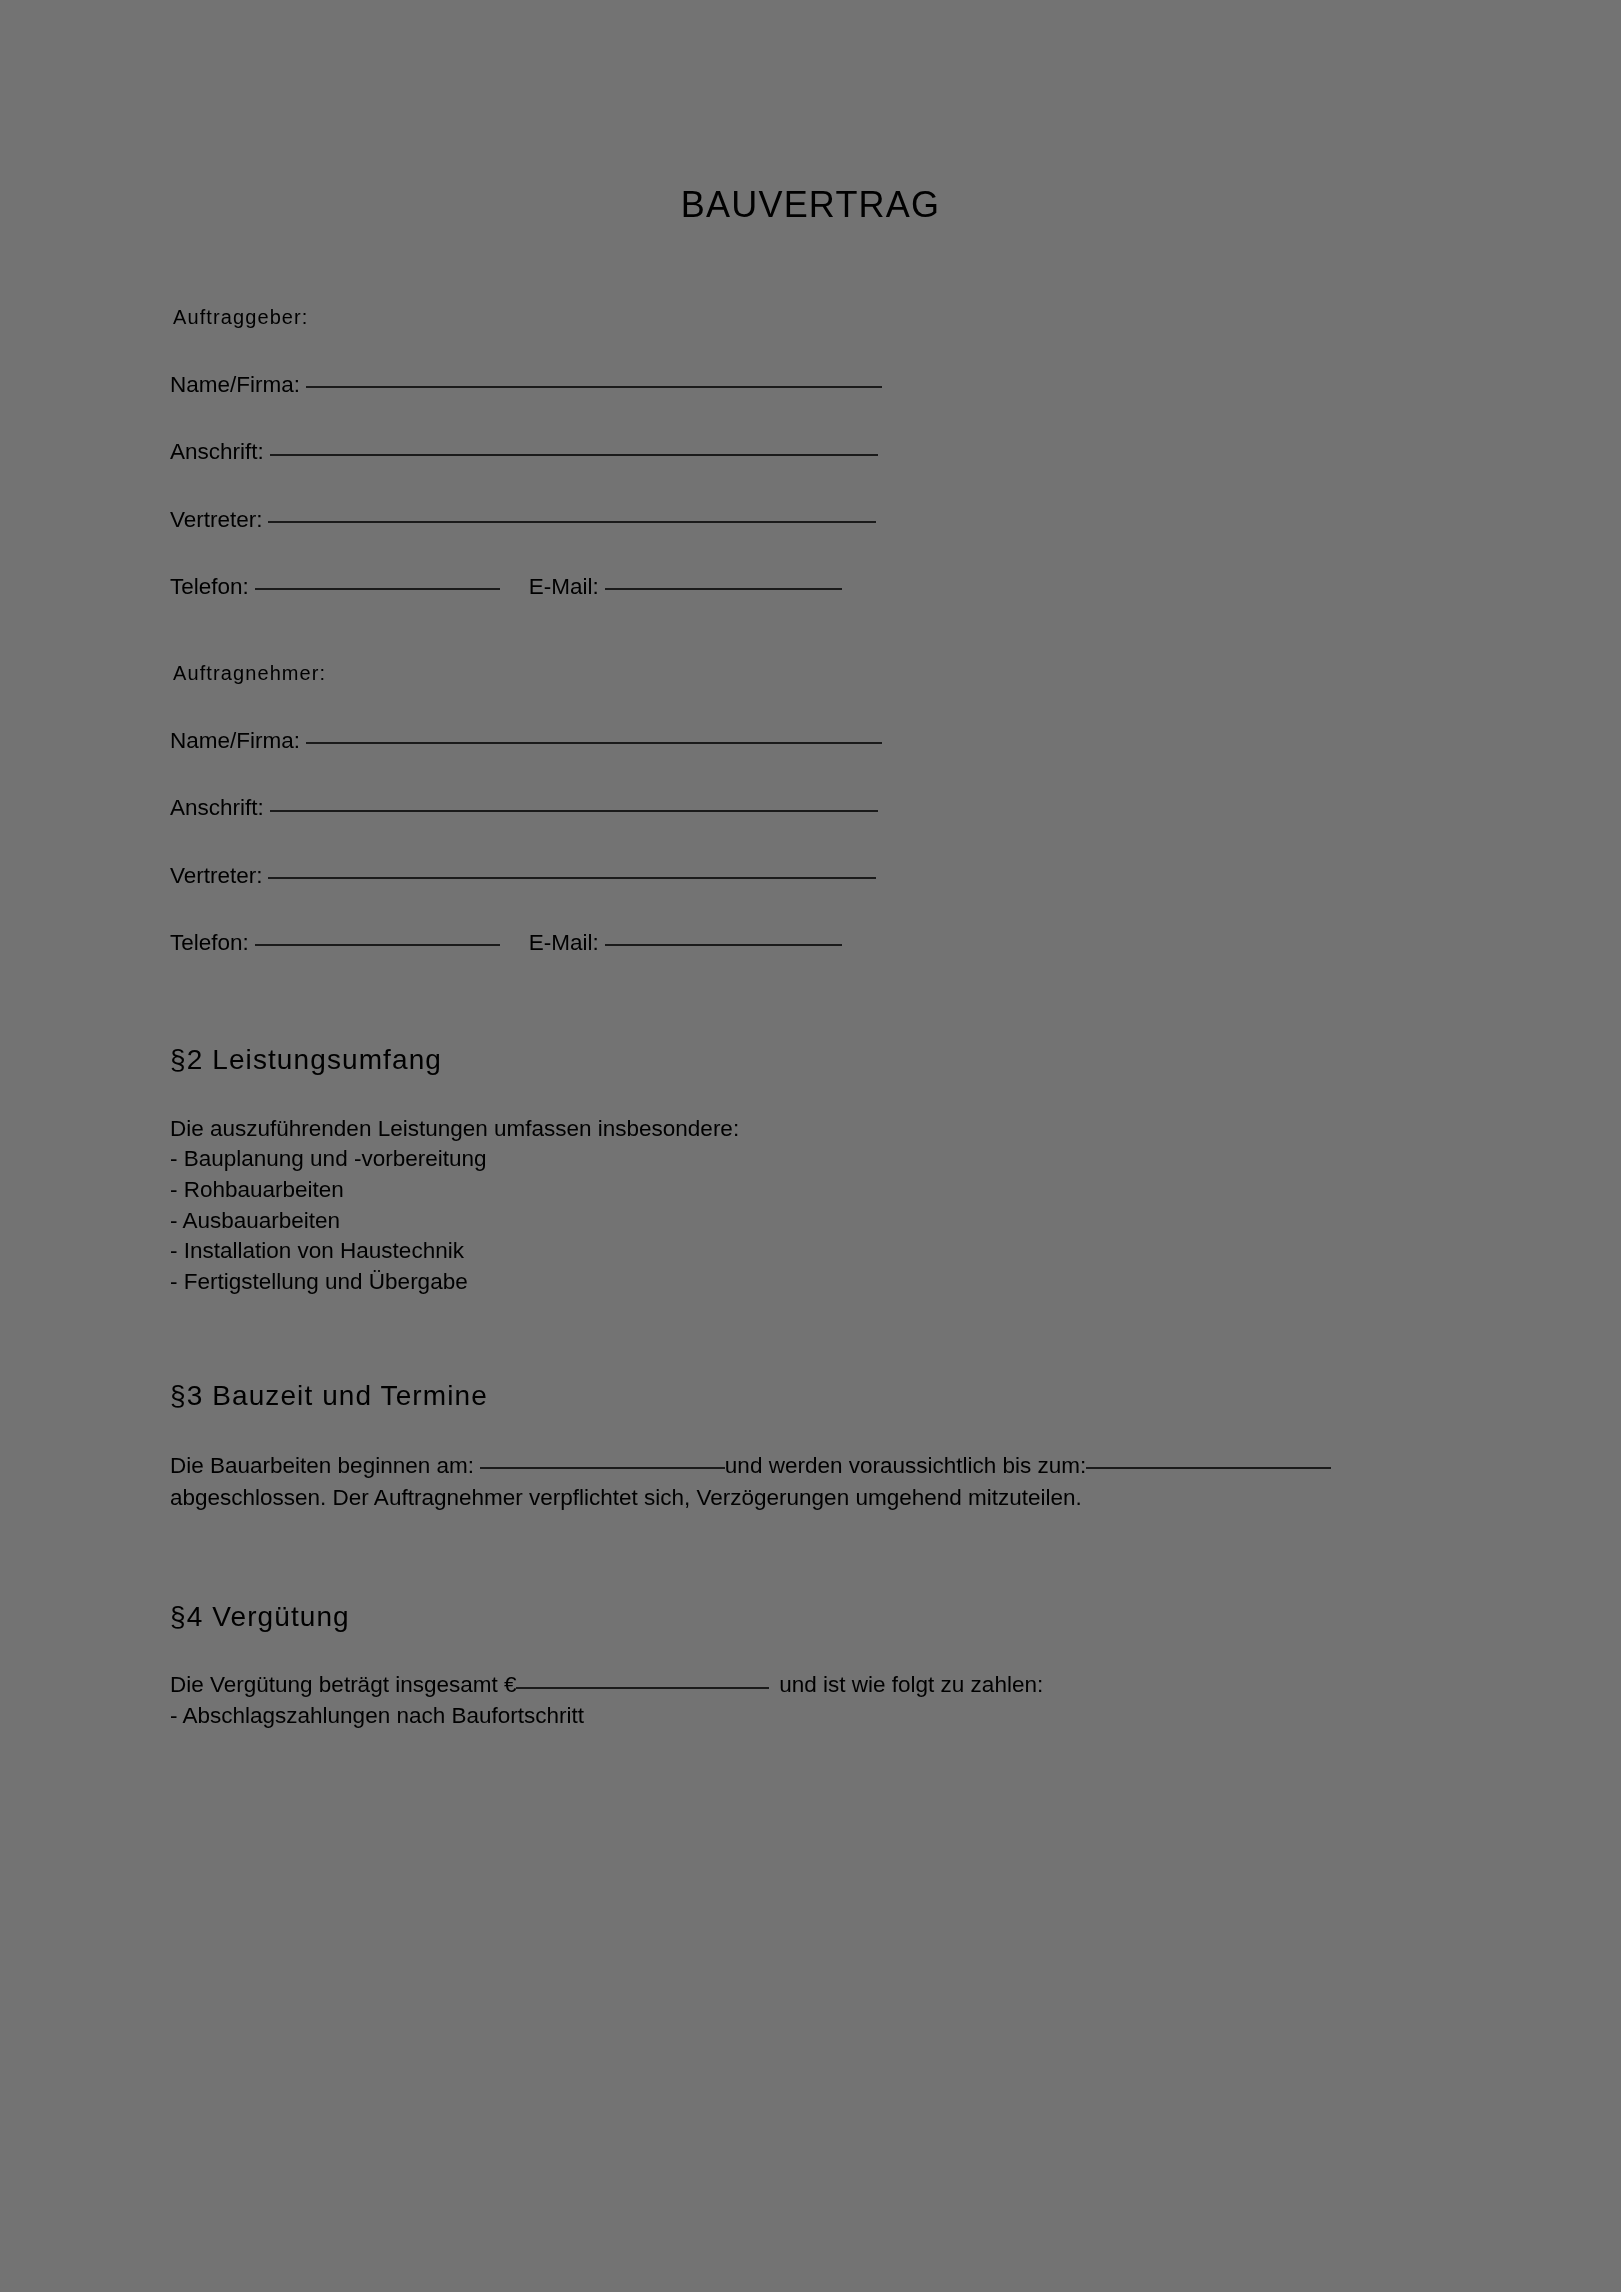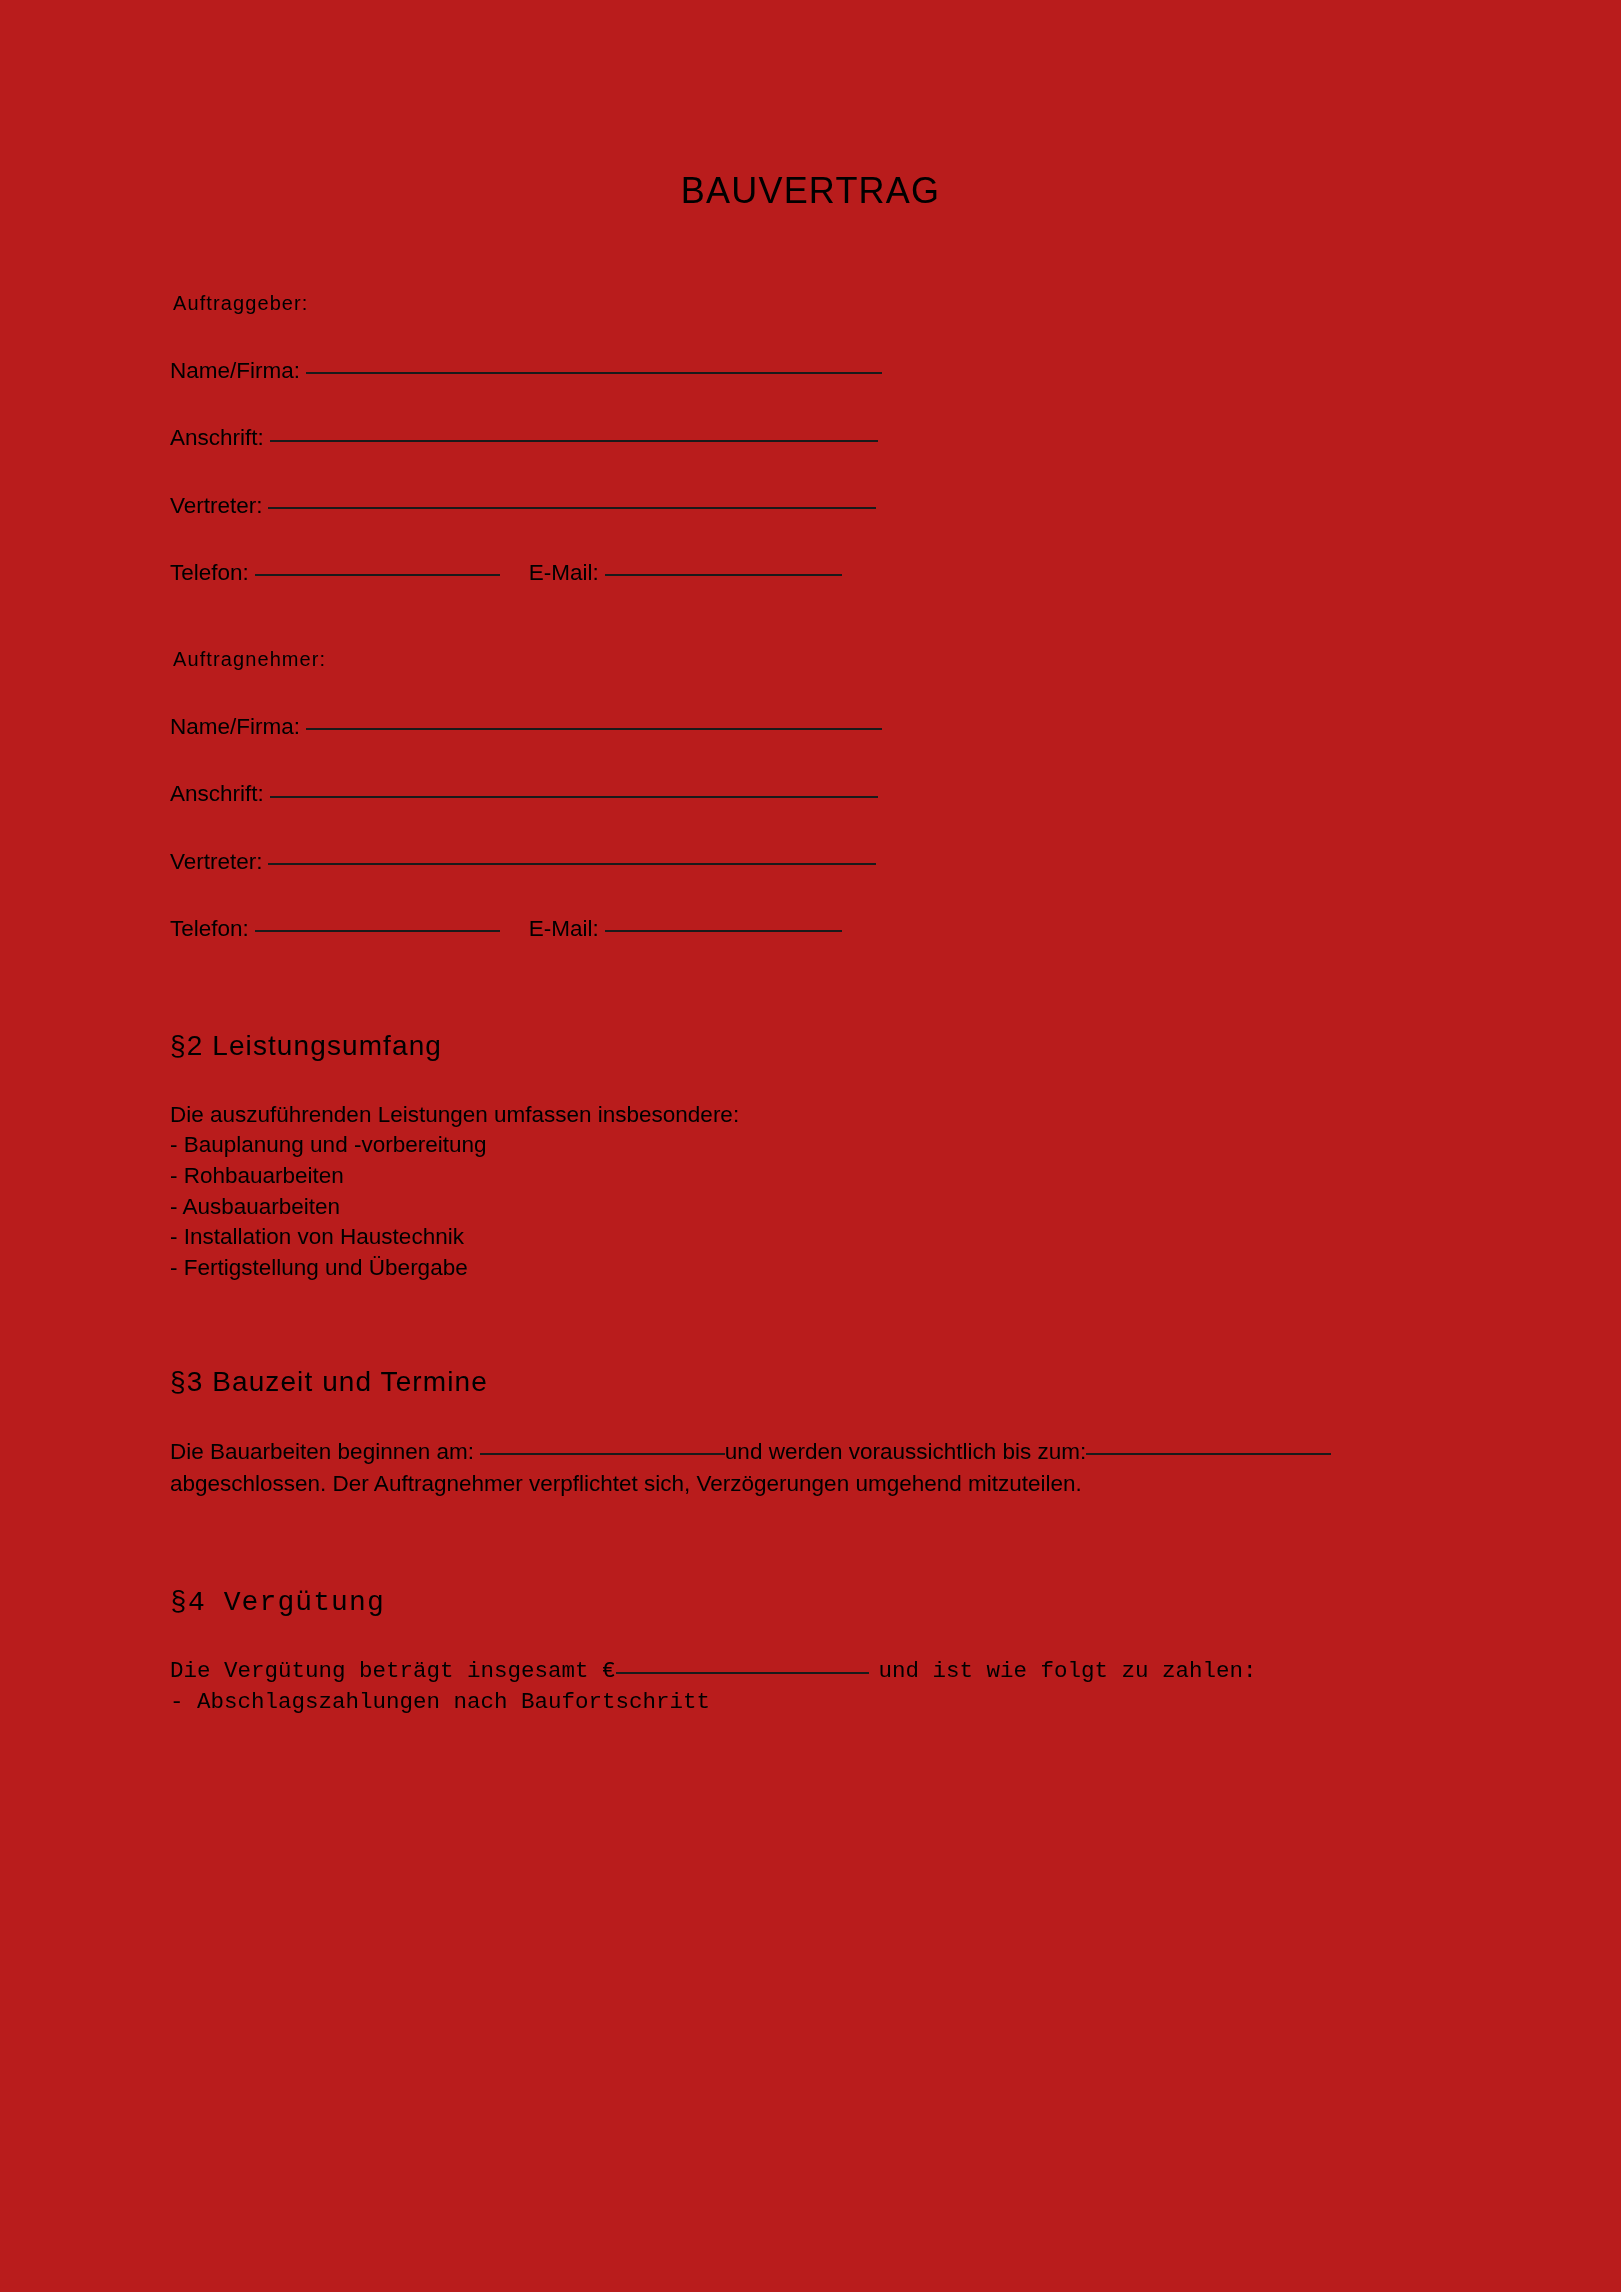--- a/index.html
+++ b/index.html
@@ -11,23 +11,23 @@
     width: 1621px;
     height: 2293px;
     font-family: "Liberation Sans", sans-serif;
     color: #000000;
     -webkit-font-smoothing: antialiased;
   }
   .page {
     position: relative;
     width: 1621px;
     height: 2293px;
-    background: #b91c1c;
+    background: #737373;
     box-sizing: border-box;
-    padding: 4px 170px;
+    padding: 18px 170px;
   }
 
   
   .doc-title {
     text-align: center;
     font-size: 36px;
     font-weight: normal;
     letter-spacing: 1.2px;
     margin: 0;
     padding-top: 165px;
@@ -92,21 +92,21 @@
   .section-heading {
     font-size: 28px;
     font-weight: normal;
     letter-spacing: 1.1px;
     margin: 0;
     line-height: 1.2;
   }
   .sec1 { padding-top: 102px; }
   .sec2 { padding-top: 86px; }
   .sec3 { padding-top: 82px; }
-  .sec4 { padding-top: 86px; font-family: Liberation Mono, monospace; }
+  .sec4 { padding-top: 86px; }
 
   .section-body {
     font-size: 22.5px;
     line-height: 1.42;
     margin: 0;
     padding-top: 37px;
     max-width: 1284px;
   }
   .section-body.tight { line-height: 1.36; }
 

